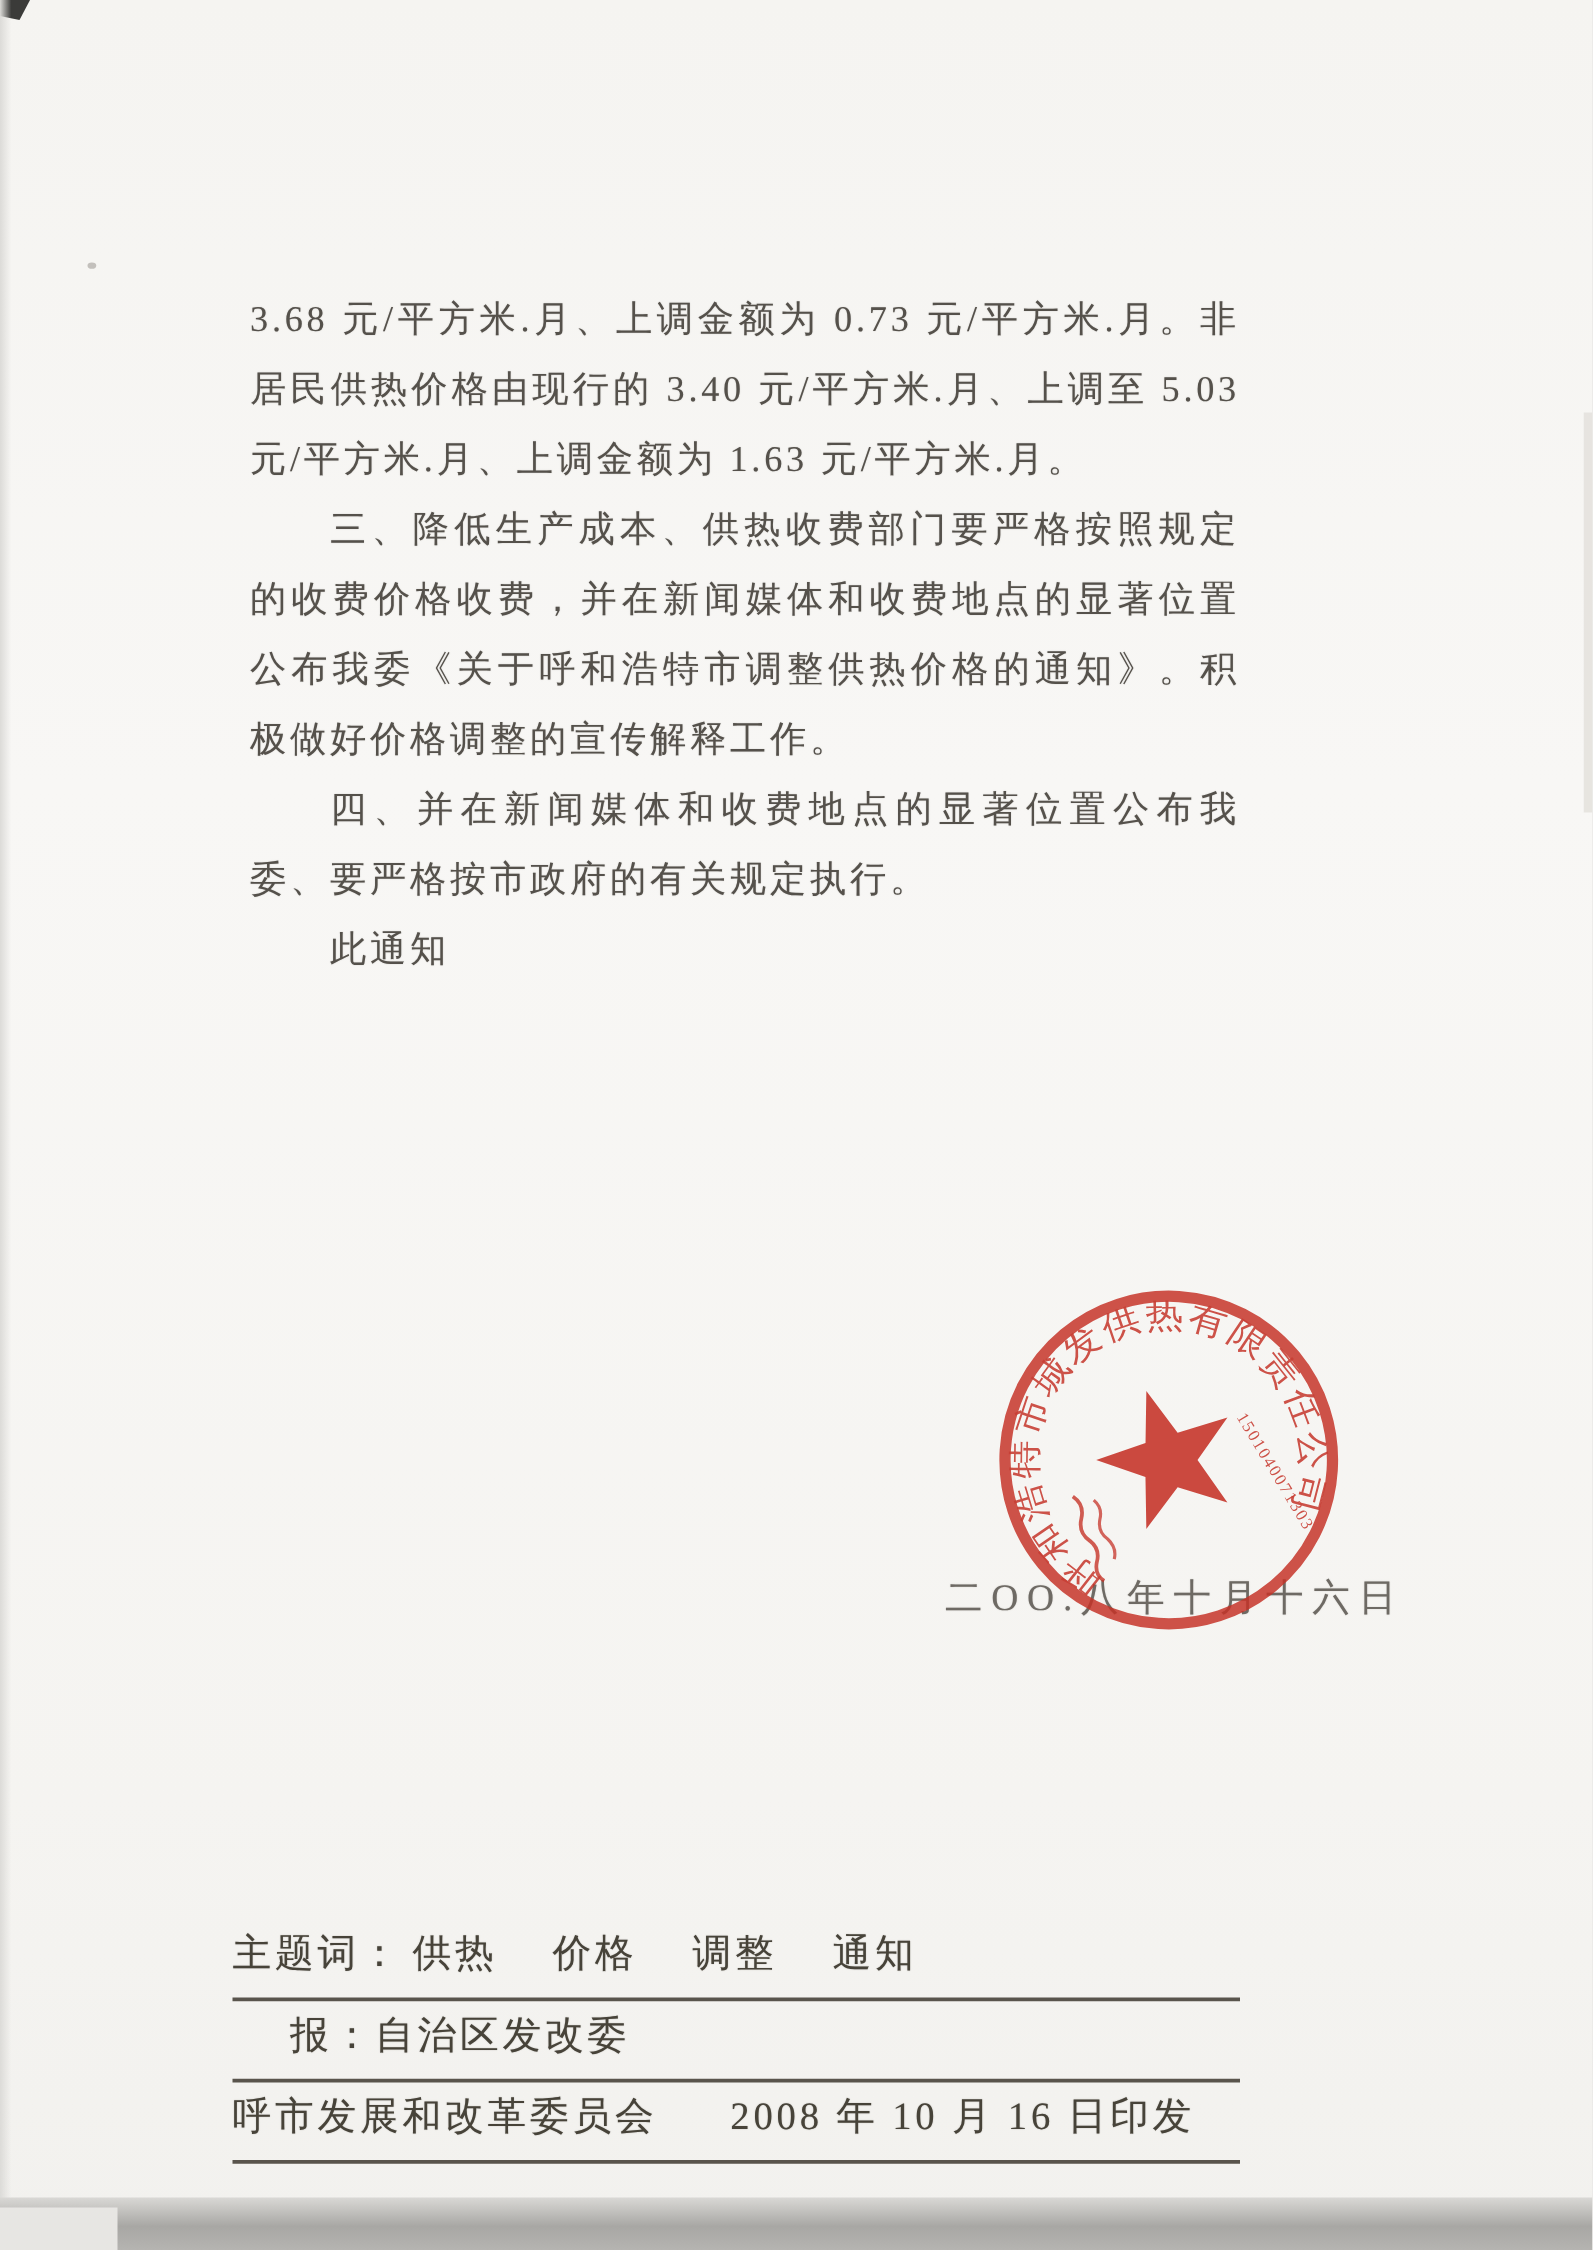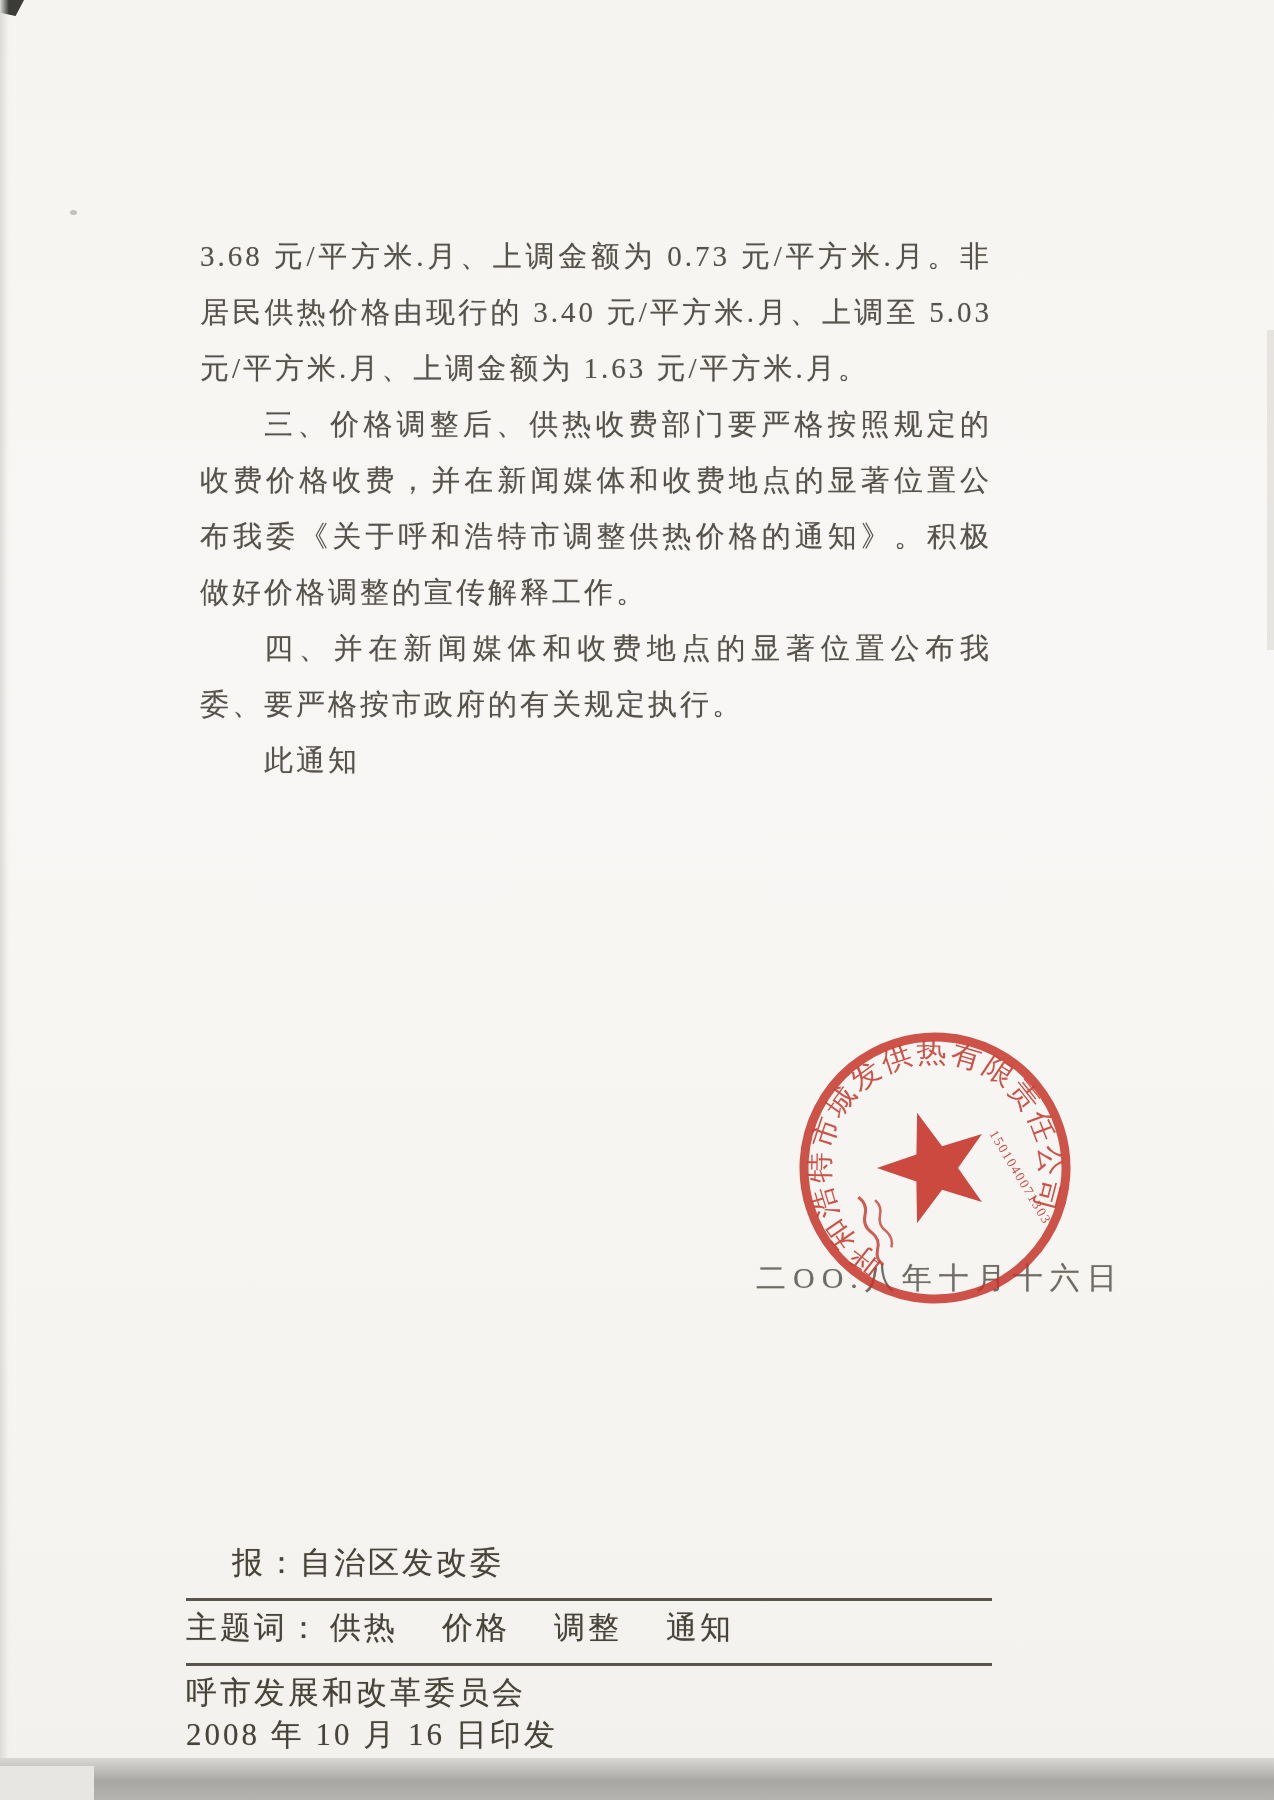--- a/index.html
+++ b/index.html
@@ -34,21 +34,21 @@
   .stamp text { font-family:"Liberation Serif","DejaVu Serif",serif; }
 
   
   .footer {
     position:absolute; left:186px; top:1536px; width:806px;
     color:#474339; font-size:31px; letter-spacing:3px;
     text-shadow:0 0 1px rgba(70,66,57,.4);
   }
   .footer-row { border-bottom:3px solid #59544c; padding:6px 0 14px 0; }
   .footer-row.report { padding-left:46px; }
-  .footer-row.issue { display:flex; justify-content:space-between; padding-right:36px;flex-direction:column; }
+  .footer-row.issue { display:flex; justify-content:space-between; padding-right:36px; }
   .kw { margin-right:44px; }
   .kw-label { margin-right:8px; }
 
   
   .corner-mark { position:absolute; left:0; top:0; width:24px; height:16px;
     background:#3b3b39; clip-path:polygon(0 0,100% 0,65% 100%,0 80%); }
   .left-edge { position:absolute; left:0; top:0; width:9px; height:100%;
     background:linear-gradient(90deg,#dcdbd8,rgba(220,219,216,0)); }
   .right-edge { position:absolute; right:0; top:330px; width:7px; height:320px;
     background:#e2e0db; opacity:.8; }
@@ -64,21 +64,21 @@
 
 <div class="page">
 
   <div class="corner-mark"></div>
   <div class="left-edge"></div>
   <div class="right-edge"></div>
   <div class="smudge"></div>
 
   <div class="doc-text">
       <p>3.68 元/平方米.月、上调金额为 0.73 元/平方米.月。非居民供热价格由现行的 3.40 元/平方米.月、上调至 5.03 元/平方米.月、上调金额为 1.63 元/平方米.月。</p>
-      <p class="indent">三、价格调整后、供热收费部门要严格按照规定的收费价格收费，并在新闻媒体和收费地点的显著位置公布我委《关于呼和浩特市调整供热价格的通知》。积极做好价格调整的宣传解释工作。</p>
+      <p class="indent">三、降低生产成本、供热收费部门要严格按照规定的收费价格收费，并在新闻媒体和收费地点的显著位置公布我委《关于呼和浩特市调整供热价格的通知》。积极做好价格调整的宣传解释工作。</p>
       <p class="indent">四、并在新闻媒体和收费地点的显著位置公布我委、要严格按市政府的有关规定执行。</p>
       <p class="indent">此通知</p>
     </div>
 
   <div class="date-line">二OO.八年十月十六日</div>
 
   <div class="stamp">
     <svg viewBox="0 0 288 288">
       <defs>
         <path id="arcPath" d="M 69.1 218.9 A 106 106 0 1 1 218.9 218.9" fill="none"></path>
@@ -88,24 +88,24 @@
         <textPath class="sc-fill" href="#arcPath" fill="#c53227" startOffset="4" lengthAdjust="spacingAndGlyphs" textLength="488">呼和浩特市城发供热有限责任公司</textPath>
       </text>
       <polygon class="sc-fill" fill="#c53227" opacity="0.95" points="144,86 157.5,125.4 199.2,126.1 165.9,151.1 178.1,190.9 144,167 109.9,190.9 122.1,151.1 88.8,126.1 130.5,125.4"></polygon>
       <path class="sc-stroke" d="M62,148 q7,9 1,19 q-6,10 1,19 q6,9 0,18 q-5,9 1,16" fill="none" stroke="#c53227" stroke-width="3" opacity="0.85"></path>
       <path class="sc-stroke" d="M77,156 q5,8 0,16 q-5,9 1,17 q5,9 0,17" fill="none" stroke="#c53227" stroke-width="2.5" opacity="0.8"></path>
       <text class="sc-fill" x="206" y="128" transform="rotate(77 206 128)" font-size="13.5" letter-spacing="1.5" fill="#c53227" opacity="0.9">1501040071303</text>
     </svg>
   </div>
 
   <div class="footer">
-    <div class="footer-row report">报：自治区发改委</div>
     <div class="footer-row">
       <span class="kw-label">主题词：</span><span><span class="kw">供热</span><span class="kw">价格</span><span class="kw">调整</span><span class="kw">通知</span></span>
     </div>
+    <div class="footer-row report">报：自治区发改委</div>
     <div class="footer-row issue">
       <span>呼市发展和改革委员会</span>
       <span>2008 年 10 月 16 日印发</span>
     </div>
   </div>
 
   <div class="bottom-band"></div>
   <div class="bottom-band-light"></div>
 </div>
 

